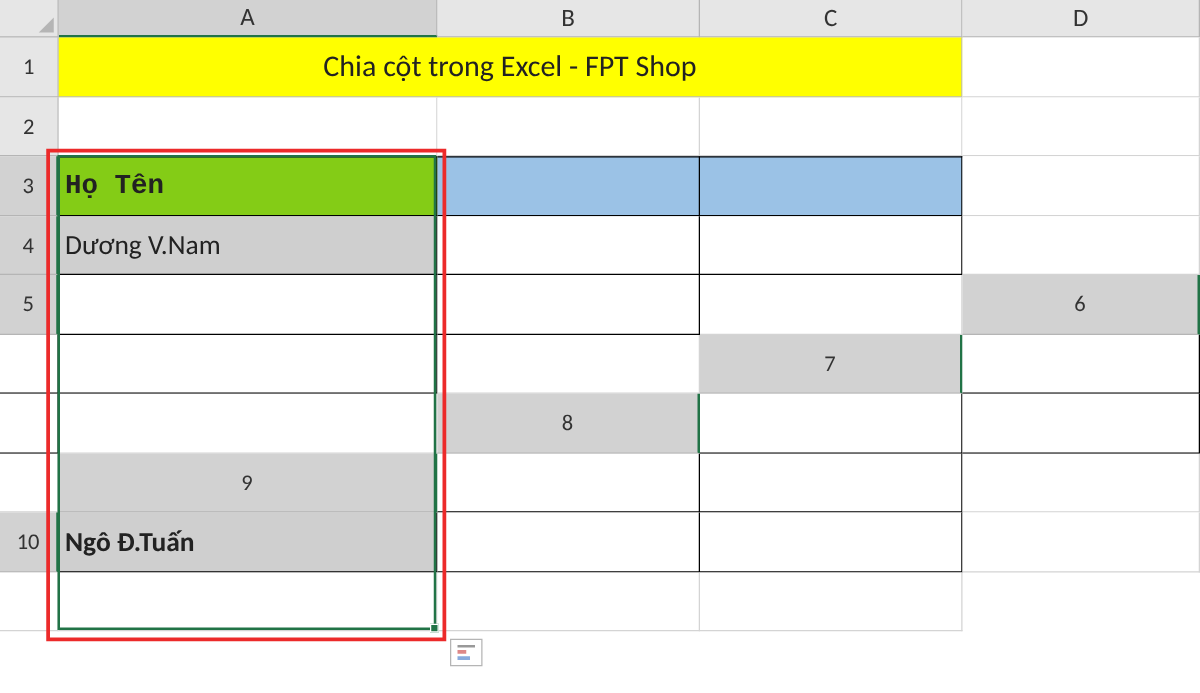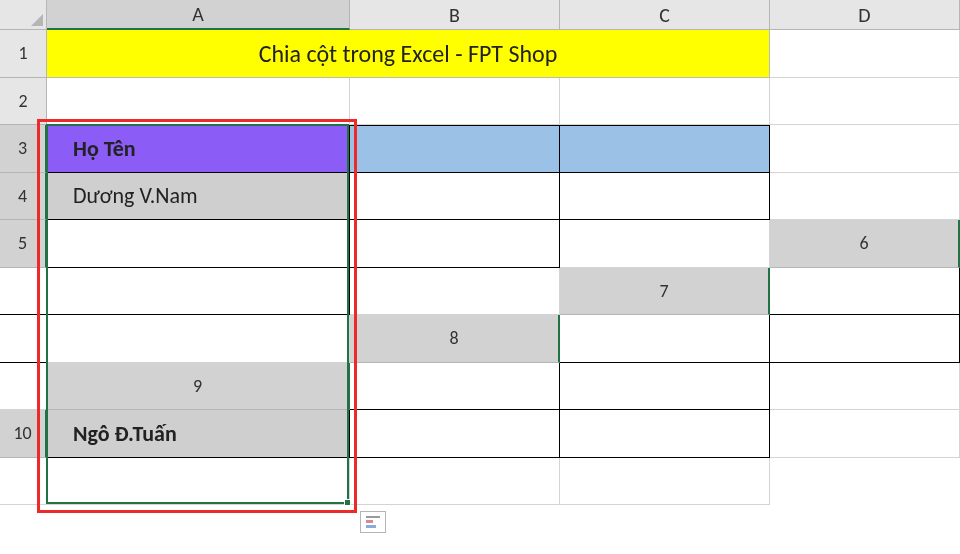--- a/index.html
+++ b/index.html
@@ -48,42 +48,42 @@
       width:0; height:0;
       border-style:solid;
       border-width:0 0 12px 12px;
       border-color: transparent transparent #b5b5b5 transparent;
     }
     .cell {
       border-right: 1px solid #d4d4d4;
       border-bottom: 1px solid #d4d4d4;
       display: flex;
       align-items: center;
-      padding: 0 25px;
+      padding: 0 4px;
       font-size: 22px;
       color: #222;
       background: #fff;
     }
     .merged-title {
       grid-column: 2 / 5;
       background: #ffff00;
       justify-content: center;
       font-size: 24px;
       border-right: 1px solid #bcbcbc;
       border-bottom: 1px solid #bcbcbc;
     }
     .tbl-border-top { border-top: 1.5px solid #000; }
     .tbl-border-left { border-left: 1.5px solid #000; }
     .tbl-border-right { border-right: 1.5px solid #000 !important; }
     .tbl-border-bottom { border-bottom: 1.5px solid #000 !important; font-weight: bold; }
     .tbl-border-inner-h { border-bottom: 1.5px solid #000 !important; }
     .tbl-border-inner-v { border-right: 1.5px solid #000 !important; }
     .header-row { background: #9bc2e6; font-weight: bold; }
     .sel { background: #cfcfcf; }
-    .sel.first { background: #8b5cf6; }
+    .sel.first { background: #84cc16; font-family: Liberation Mono, monospace; }
     .selection-frame {
       position: absolute;
       border: 2px solid #217346;
       pointer-events: none;
       z-index: 40;
     }
     .selection-handle {
       position:absolute;
       right:-4px; bottom:-4px;
       width:7px; height:7px;

